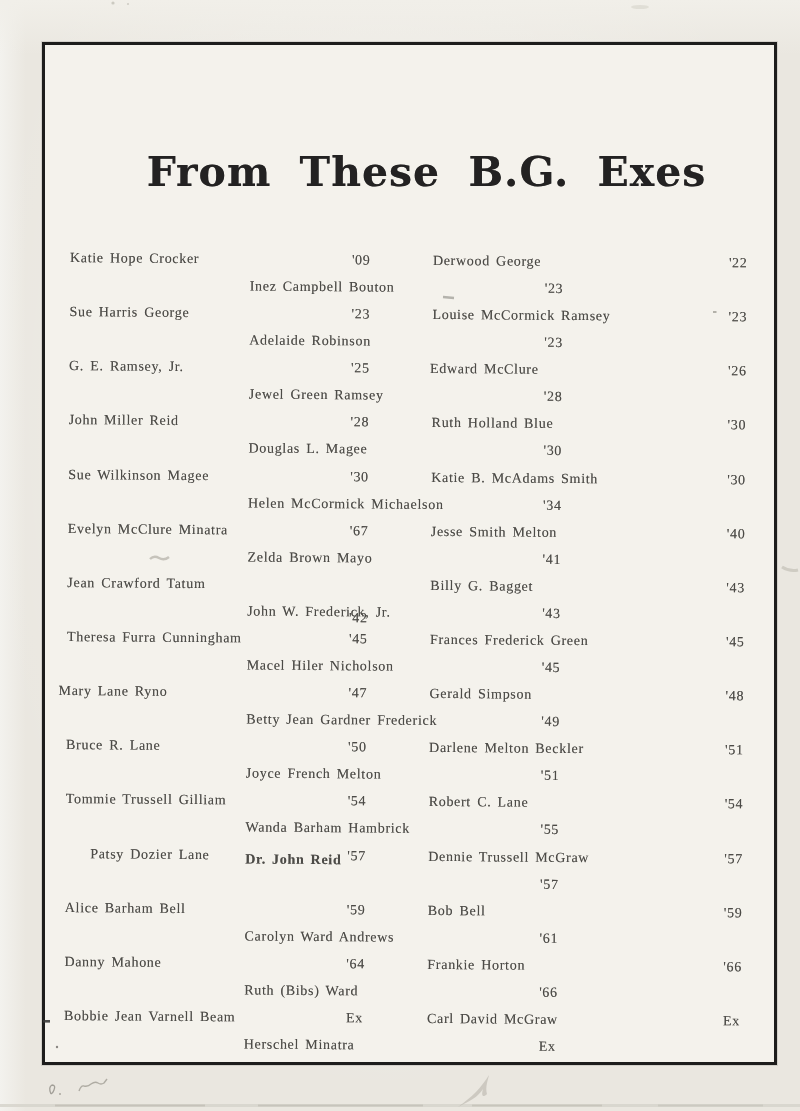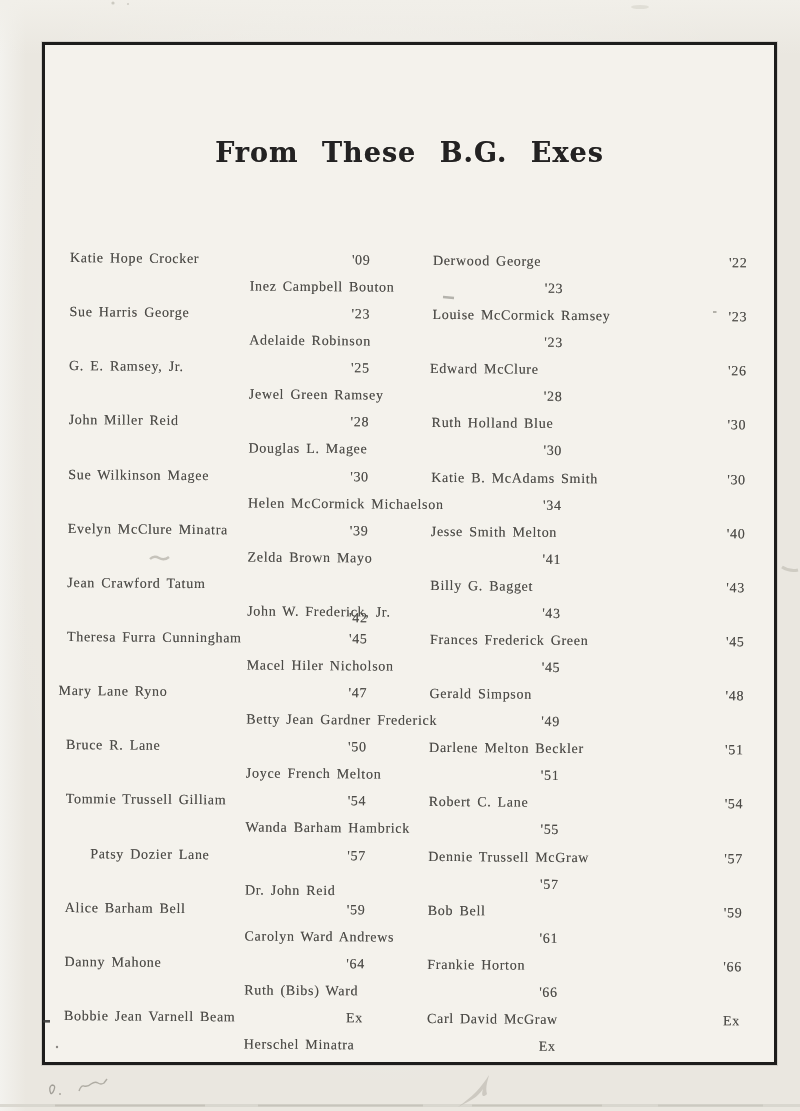--- a/index.html
+++ b/index.html
@@ -14,21 +14,21 @@
           linear-gradient(90deg, #f3f2ee 0px, rgba(243,242,238,0) 26px),
           radial-gradient(ellipse at 48% 38%, rgba(255,255,255,.45), rgba(255,255,255,0) 70%);}
   .page-frame{position:absolute;left:42px;top:42px;width:735px;height:1023px;
         border:3px solid var(--rule);box-sizing:border-box;background:var(--page);
         box-shadow:0 0 0 1px rgba(40,40,40,.12);}
   .title-line{position:absolute;left:42px;width:735px;text-align:center;white-space:nowrap;
         font-family:"DejaVu Serif",serif;font-weight:700;color:var(--title-ink);
         letter-spacing:1px;word-spacing:13px;
         text-shadow:0 0 .6px rgba(30,30,30,.55);}
   .title-1{top:76px;font-size:41px;}
-  .title-2{top:137px;font-size:27px;}
+  .title-2{top:148px;font-size:41px;padding-left:17px;}
   .roster{position:absolute;inset:0;transform:rotate(0.45deg);transform-origin:60px 250px;}
   .entry{position:absolute;white-space:nowrap;font-family:"Liberation Serif",serif;
         font-size:14px;letter-spacing:.7px;word-spacing:2px;color:var(--ink);
         text-shadow:0 0 .5px rgba(76,75,71,.55);}
   .marks{position:absolute;inset:0;pointer-events:none;}
 </style>
 </head>
 <body>
 
 <div class="scan">
@@ -43,21 +43,21 @@
       <div class="entry" style="left: 352px; top: 250px;">'09</div>
       <div class="entry" style="left: 70px; top: 304.14px;">Sue Harris George</div>
       <div class="entry" style="left: 352px; top: 304.14px;">'23</div>
       <div class="entry" style="left: 70px; top: 358.28px;">G. E. Ramsey, Jr.</div>
       <div class="entry" style="left: 352px; top: 358.28px;">'25</div>
       <div class="entry" style="left: 70px; top: 412.42px;">John Miller Reid</div>
       <div class="entry" style="left: 352px; top: 412.42px;">'28</div>
       <div class="entry" style="left: 70px; top: 466.56px;">Sue Wilkinson Magee</div>
       <div class="entry" style="left: 352px; top: 466.56px;">'30</div>
       <div class="entry" style="left: 70px; top: 520.7px;">Evelyn McClure Minatra</div>
-      <div class="entry" style="left: 352px; top: 520.7px;">'39</div>
+      <div class="entry" style="left: 352px; top: 520.7px;">'67</div>
       <div class="entry" style="left: 70px; top: 574.84px;">Jean Crawford Tatum</div>
       <div class="entry" style="left: 352px; top: 574.84px; margin-top: 33px;">'42</div>
       <div class="entry" style="left: 70px; top: 628.98px;">Theresa Furra Cunningham</div>
       <div class="entry" style="left: 352px; top: 628.98px;">'45</div>
       <div class="entry" style="left: 62px; top: 683.12px;">Mary Lane Ryno</div>
       <div class="entry" style="left: 352px; top: 683.12px;">'47</div>
       <div class="entry" style="left: 70px; top: 737.26px;">Bruce R. Lane</div>
       <div class="entry" style="left: 352px; top: 737.26px;">'50</div>
       <div class="entry" style="left: 70px; top: 791.4px;">Tommie Trussell Gilliam</div>
       <div class="entry" style="left: 352px; top: 791.4px;">'54</div>
@@ -84,21 +84,21 @@
       <div class="entry" style="left: 250px; top: 601.91px;">John W. Frederick, Jr.</div>
       <div class="entry" style="left: 545px; top: 601.91px;">'43</div>
       <div class="entry" style="left: 250px; top: 656.05px;">Macel Hiler Nicholson</div>
       <div class="entry" style="left: 545px; top: 656.05px;">'45</div>
       <div class="entry" style="left: 250px; top: 710.19px;">Betty Jean Gardner Frederick</div>
       <div class="entry" style="left: 545px; top: 710.19px;">'49</div>
       <div class="entry" style="left: 250px; top: 764.33px;">Joyce French Melton</div>
       <div class="entry" style="left: 545px; top: 764.33px;">'51</div>
       <div class="entry" style="left: 250px; top: 818.47px;">Wanda Barham Hambrick</div>
       <div class="entry" style="left: 545px; top: 818.47px;">'55</div>
-      <div class="entry" style="left: 250px; top: 881px;">Dr. John Reid</div>
+      <div class="entry" style="left: 250px; top: 850px; font-weight: bold;">Dr. John Reid</div>
       <div class="entry" style="left: 545px; top: 872.61px;">'57</div>
       <div class="entry" style="left: 250px; top: 926.75px;">Carolyn Ward Andrews</div>
       <div class="entry" style="left: 545px; top: 926.75px;">'61</div>
       <div class="entry" style="left: 250px; top: 980.89px;">Ruth (Bibs) Ward</div>
       <div class="entry" style="left: 545px; top: 980.89px;">'66</div>
       <div class="entry" style="left: 250px; top: 1035.03px;">Herschel Minatra</div>
       <div class="entry" style="left: 545px; top: 1035.03px;">Ex</div>
       <div class="entry" style="left: 433px; top: 250px;">Derwood George</div>
       <div class="entry" style="left: 729px; top: 250px;">'22</div>
       <div class="entry" style="left: 433px; top: 304.14px;">Louise McCormick Ramsey</div>

